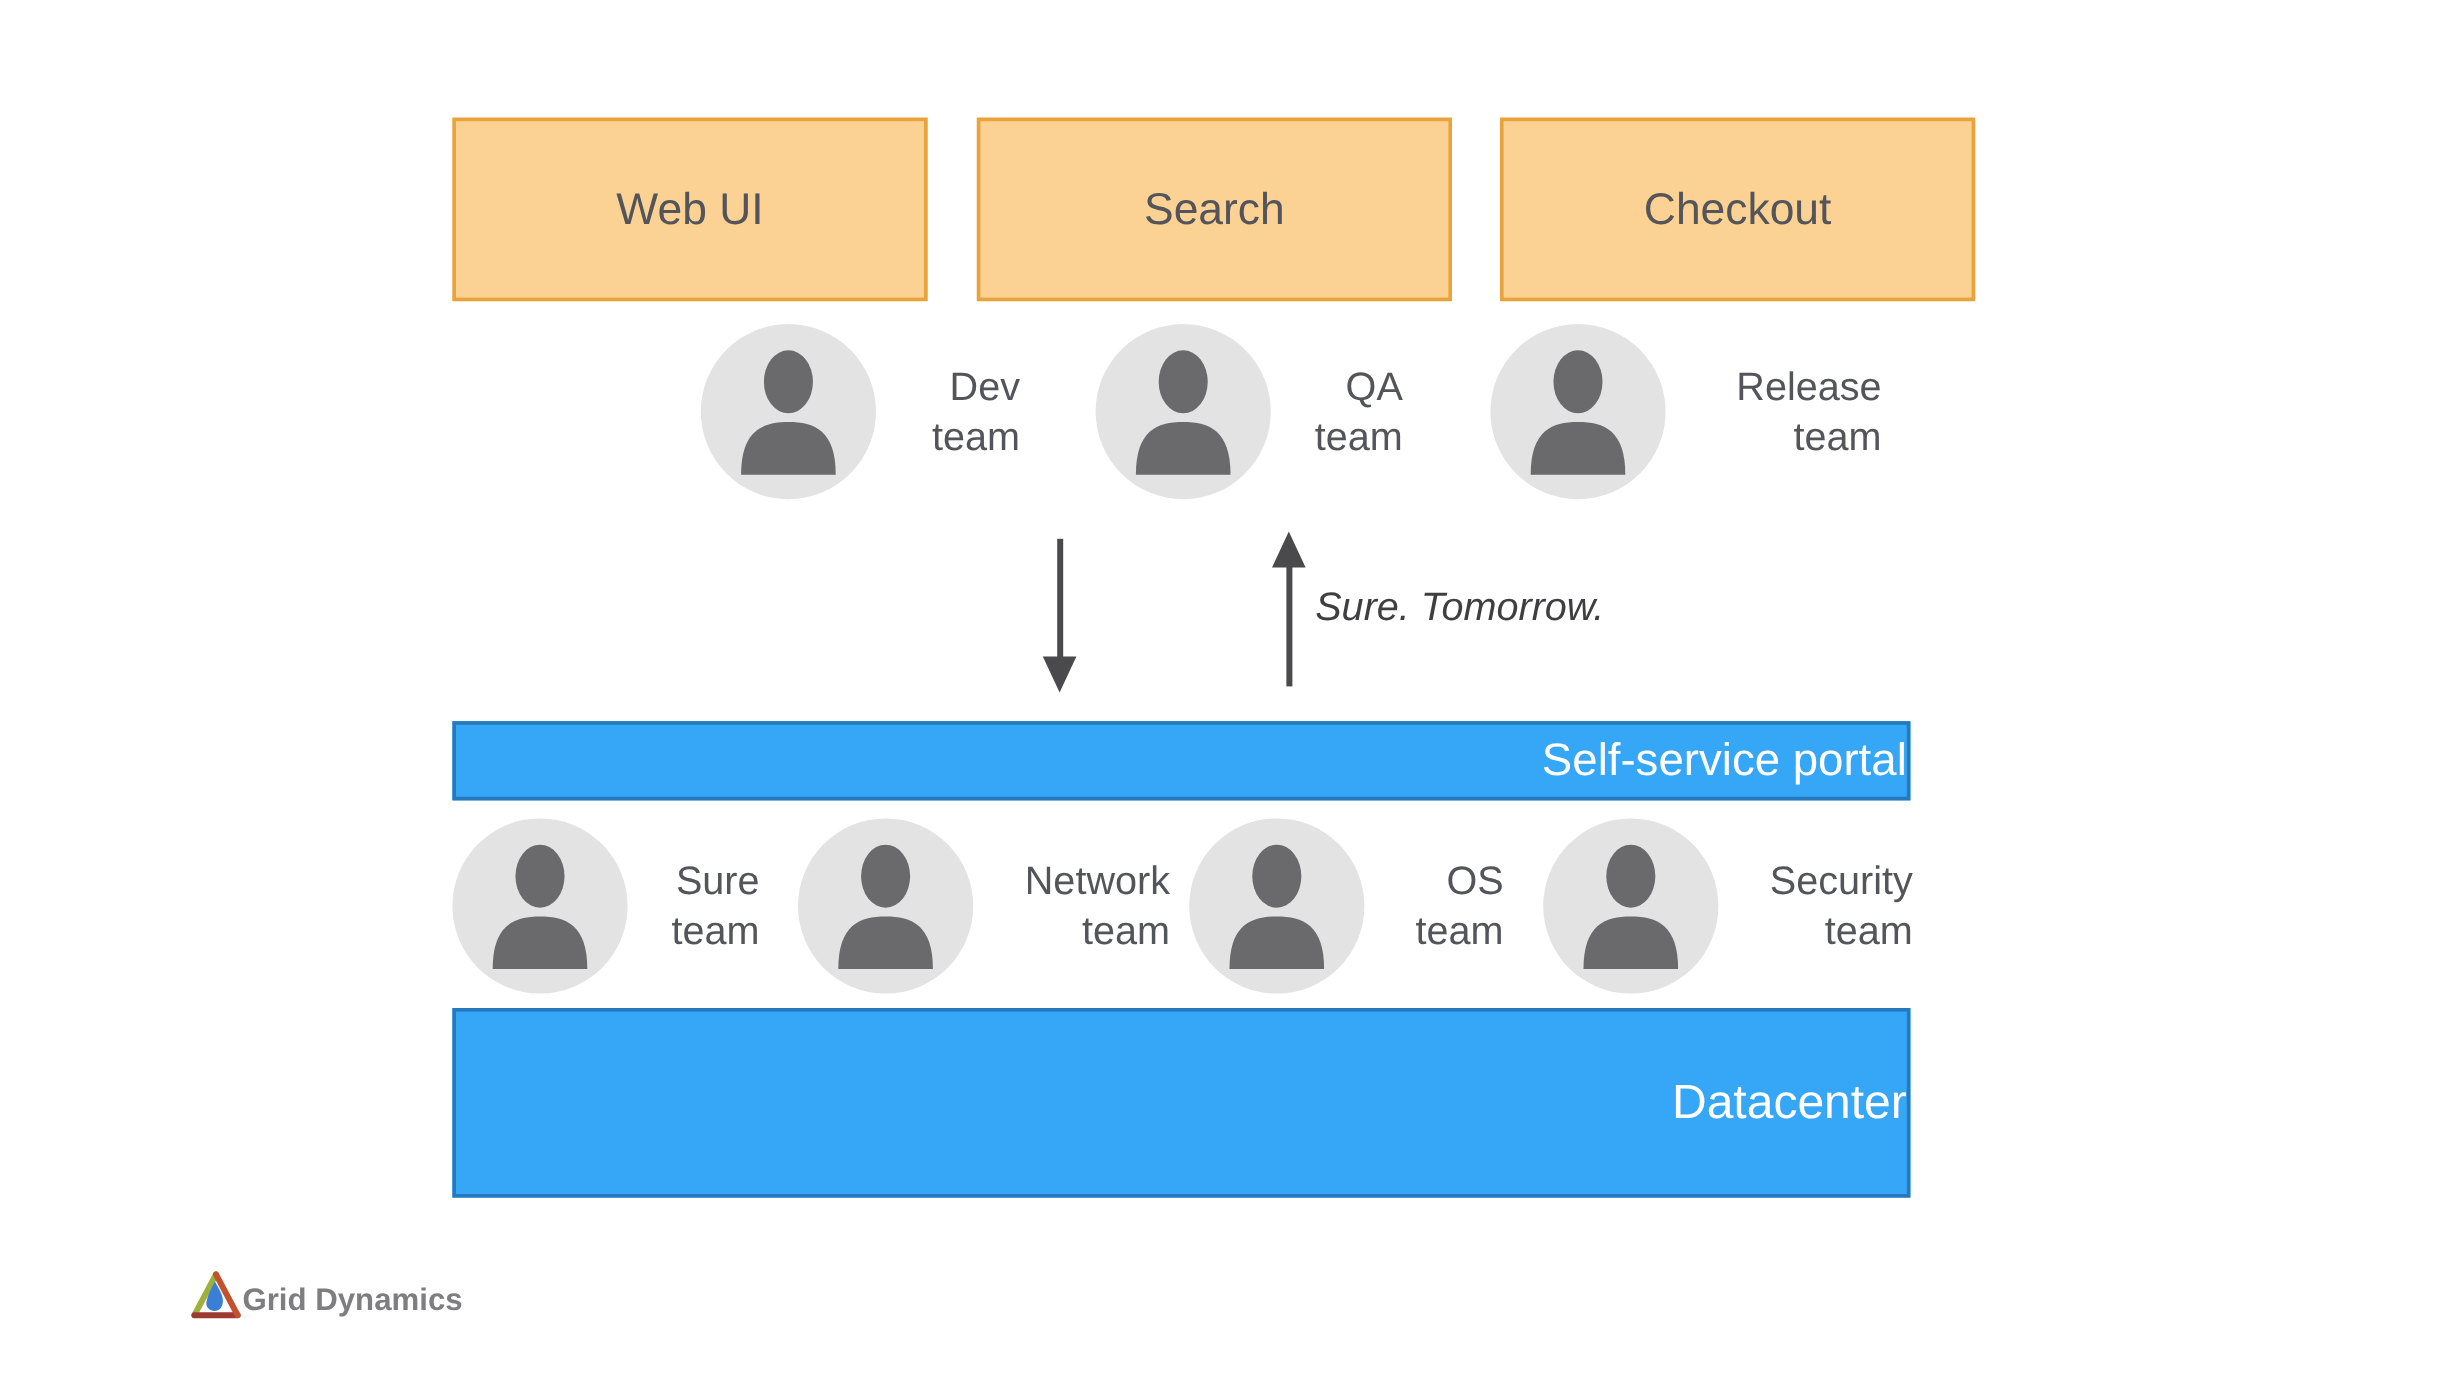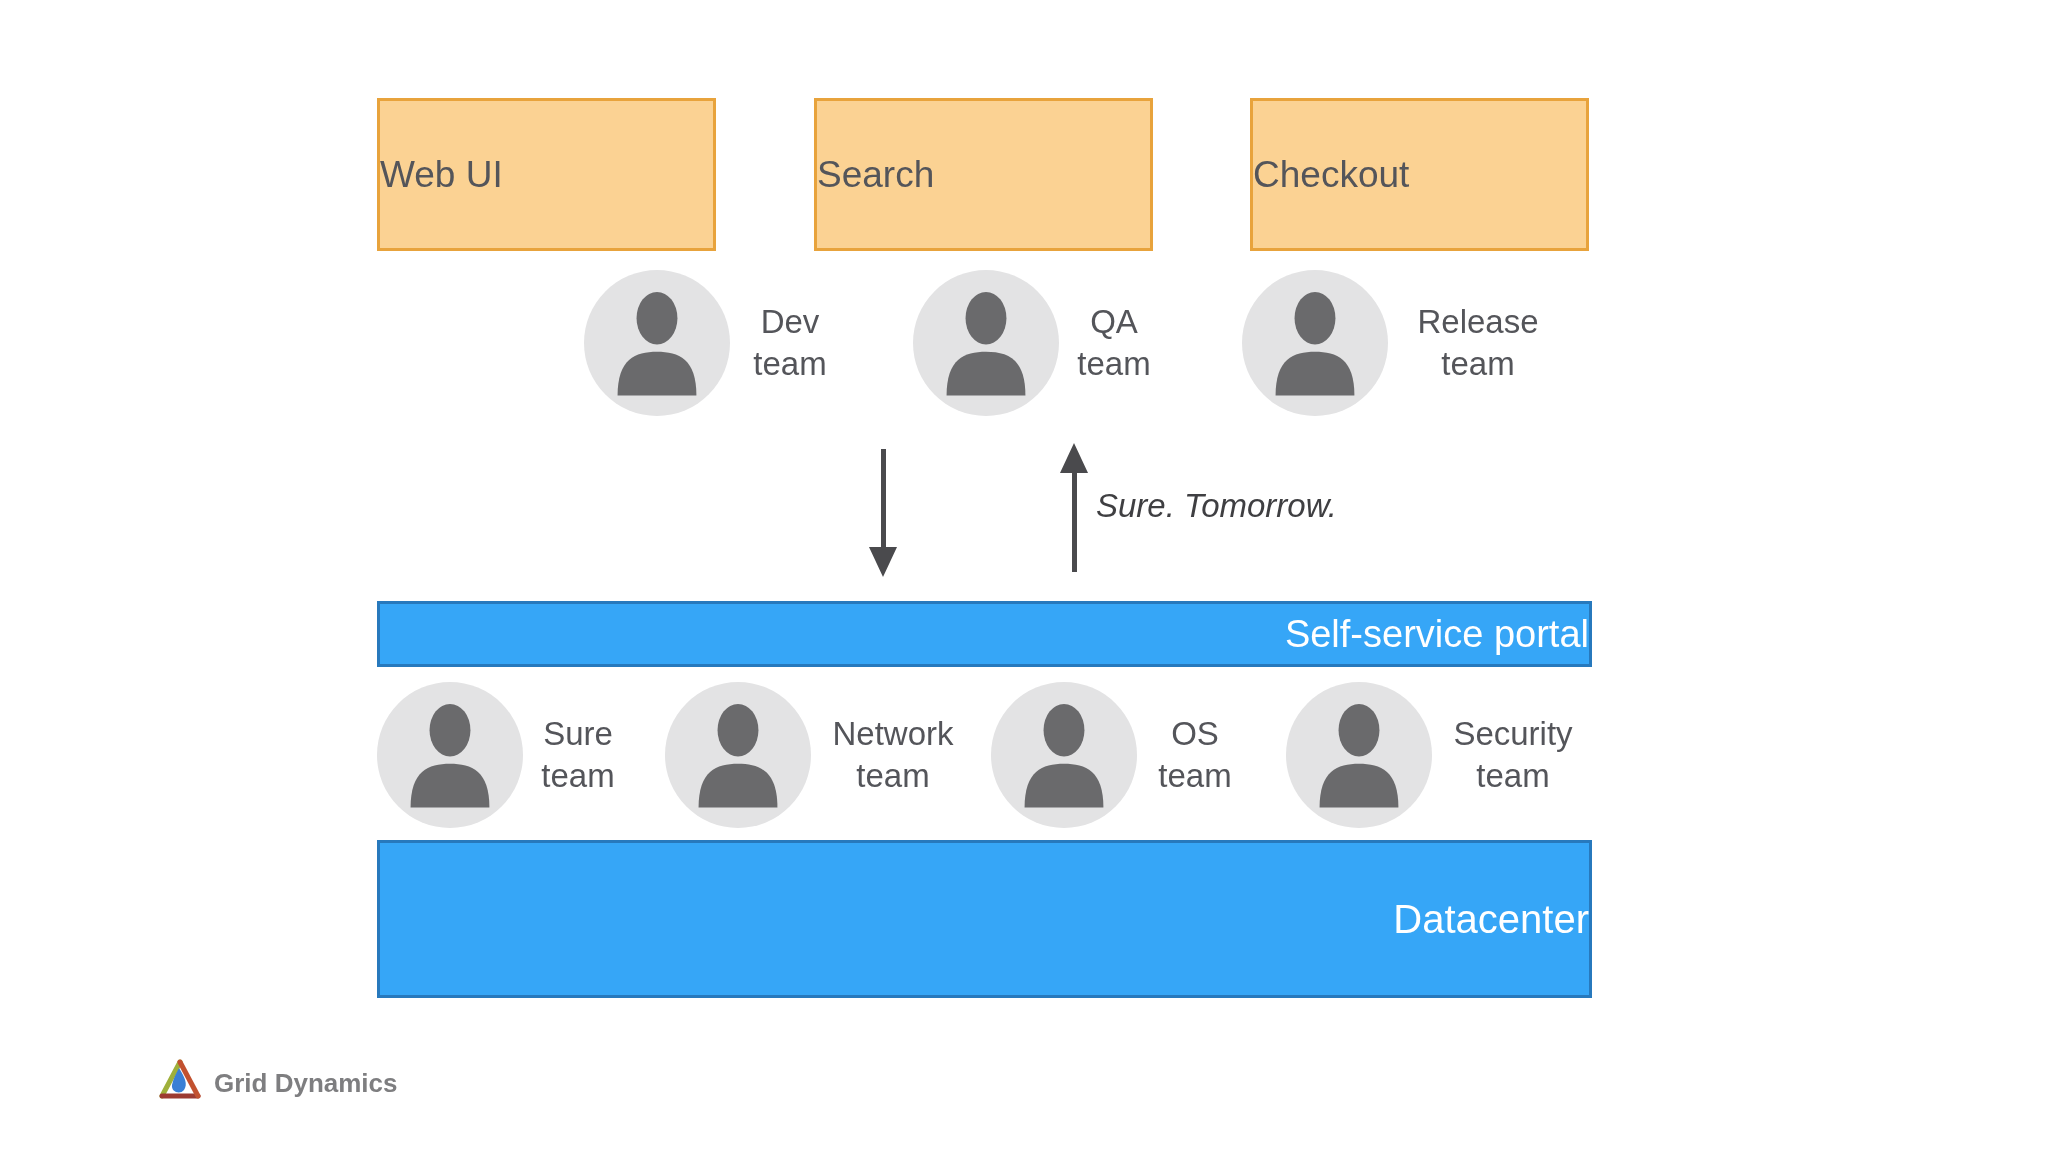--- a/index.html
+++ b/index.html
@@ -3,34 +3,34 @@
 <meta charset="utf-8">
 <style>
   html,body{margin:0;padding:0;background:#ffffff;}
   .slide{
     position:relative;width:2048px;height:1152px;overflow:hidden;
     background:var(--slide-bg,#ffffff);
     font-family:"Liberation Sans",sans-serif;
   }
   
   .svc{
-    position:absolute;top:98px;width:339px;height:153px;box-sizing:border-box;
+    position:absolute;top:98px;width:396px;height:153px;box-sizing:border-box;
     background:var(--service-fill);border:3px solid var(--service-border);
-    display:flex;align-items:center;
+    display:flex;align-items:center;justify-content:center;
   }
   .svc span{font-size:37px;color:var(--label-text);}
   
   .team{position:absolute;height:146px;display:flex;align-items:center;}
   .avatar{
     width:146px;height:146px;border-radius:50%;background:var(--avatar-bg);
     flex:0 0 146px;display:flex;align-items:center;justify-content:center;overflow:hidden;
   }
   .avatar svg{width:146px;height:146px;display:block;}
   .tlabel{
-    text-align:center;font-size:33px;line-height:42px;color:var(--label-text);
+    text-align:right;font-size:33px;line-height:42px;color:var(--label-text);
     white-space:pre-line;
   }
   
   .note{
     position:absolute;top:487px;font-size:33px;font-style:italic;color:var(--annotation-text);
   }
   .note.request{left:380px;width:470px;text-align:right;}
   .note.response{left:1096px;width:420px;text-align:left;}
   
   .arrow{position:absolute;width:29px;}
@@ -44,21 +44,21 @@
   .arrow.up .head{top:0;border-left:14px solid transparent;border-right:14px solid transparent;border-bottom:30px solid var(--arrow);}
   
   .bar{
     position:absolute;left:377px;width:1215px;box-sizing:border-box;
     background:var(--bar-fill);border:3px solid var(--bar-border);
     display:flex;align-items:center;justify-content:flex-end;color:var(--bar-text);
   }
   .bar.portal{top:601px;height:66px;font-size:38px;}
   .bar.dc{top:840px;height:158px;font-size:40px;}
   
-  .footer{position:absolute;left:158px;top:1056px;height:54px;display:flex;align-items:center;gap:12px;}
+  .footer{position:absolute;left:158px;top:1056px;height:54px;display:flex;align-items:center;gap:0;}
   .footer .brand{font-size:26px;font-weight:700;color:var(--brand-text);}
 </style>
 </head>
 <body>
 
 <div class="slide">
 
   <div class="svc" style="left:377px">
     <span>Web UI</span>
   </div>

